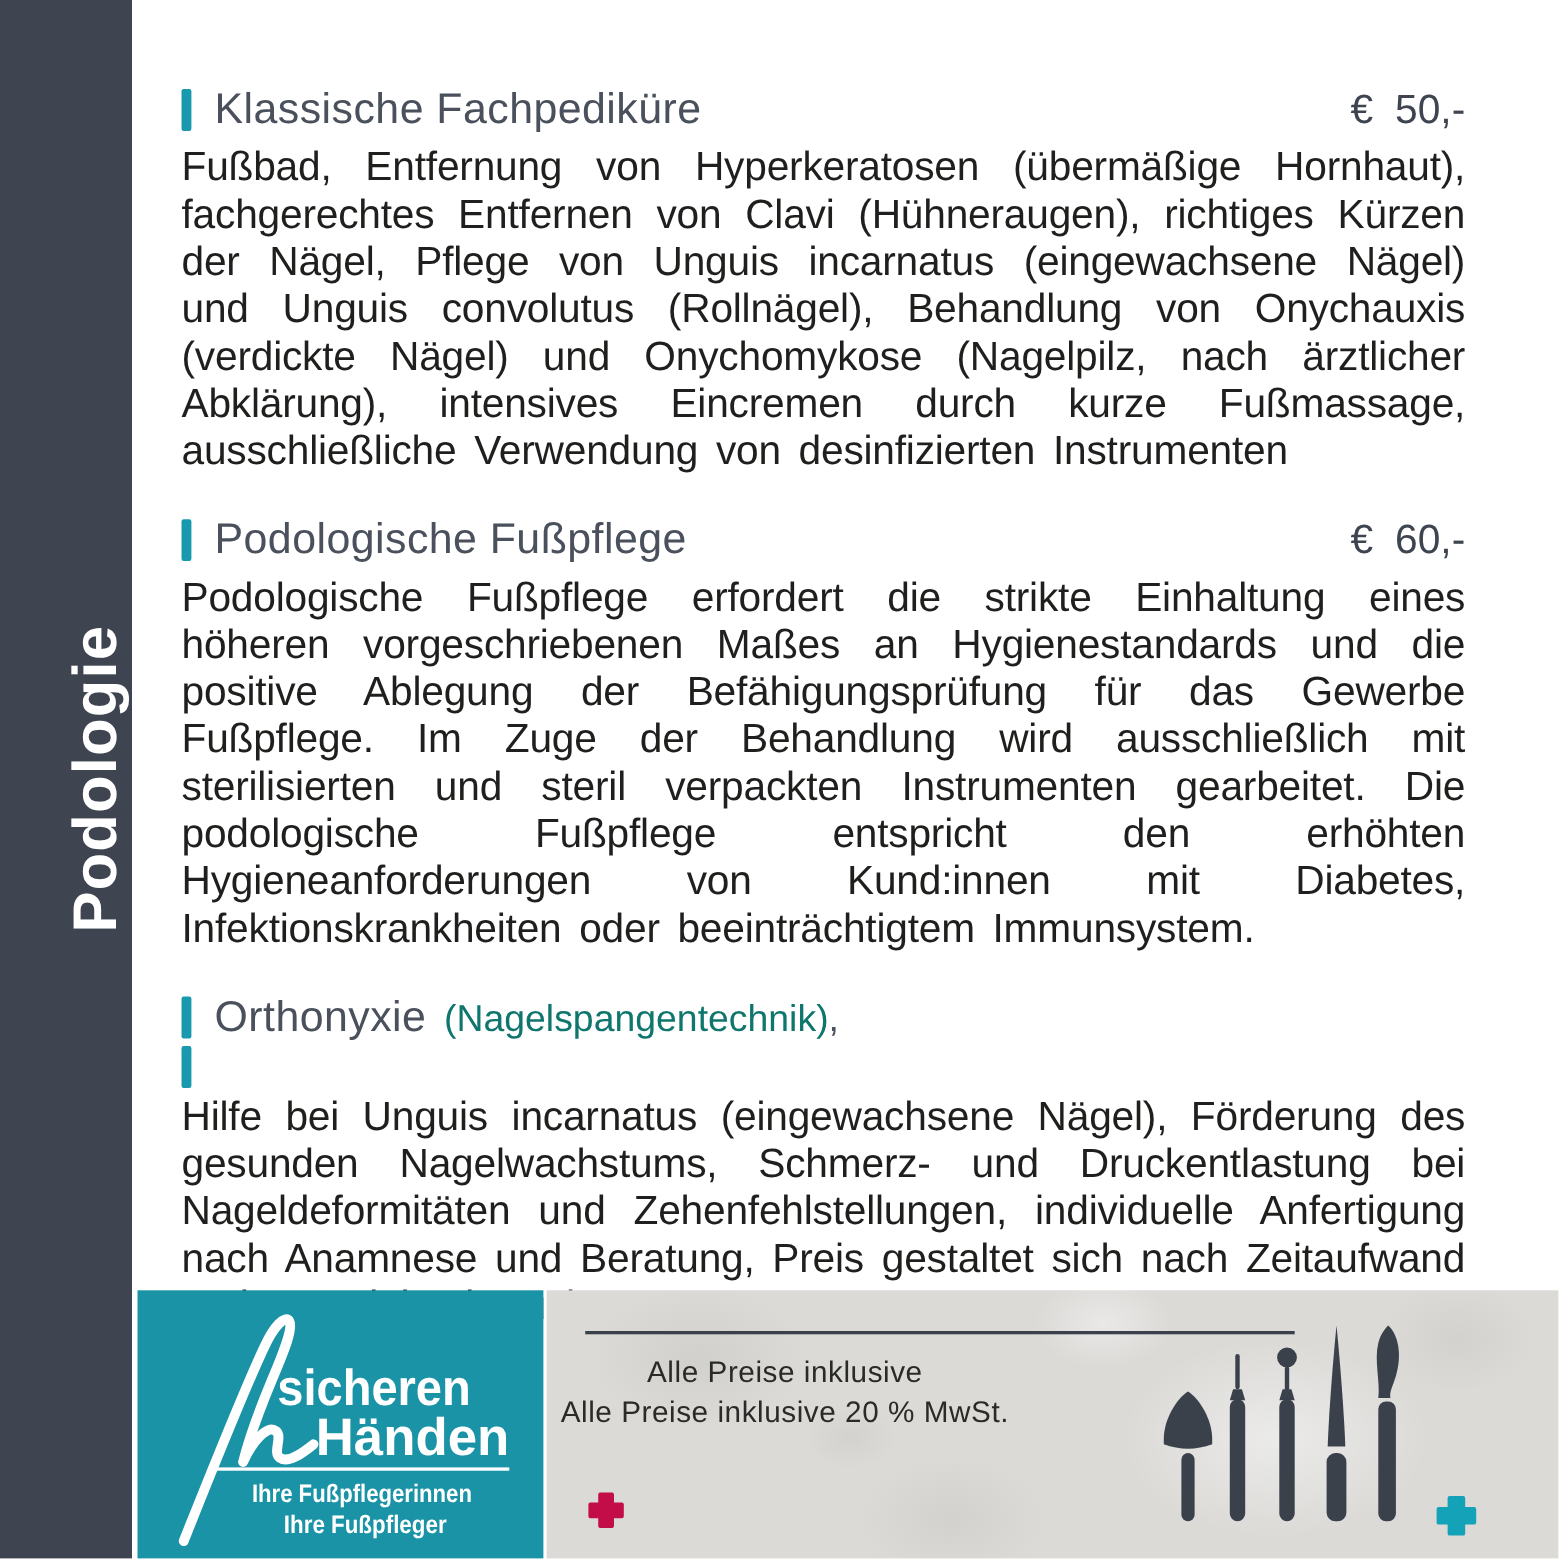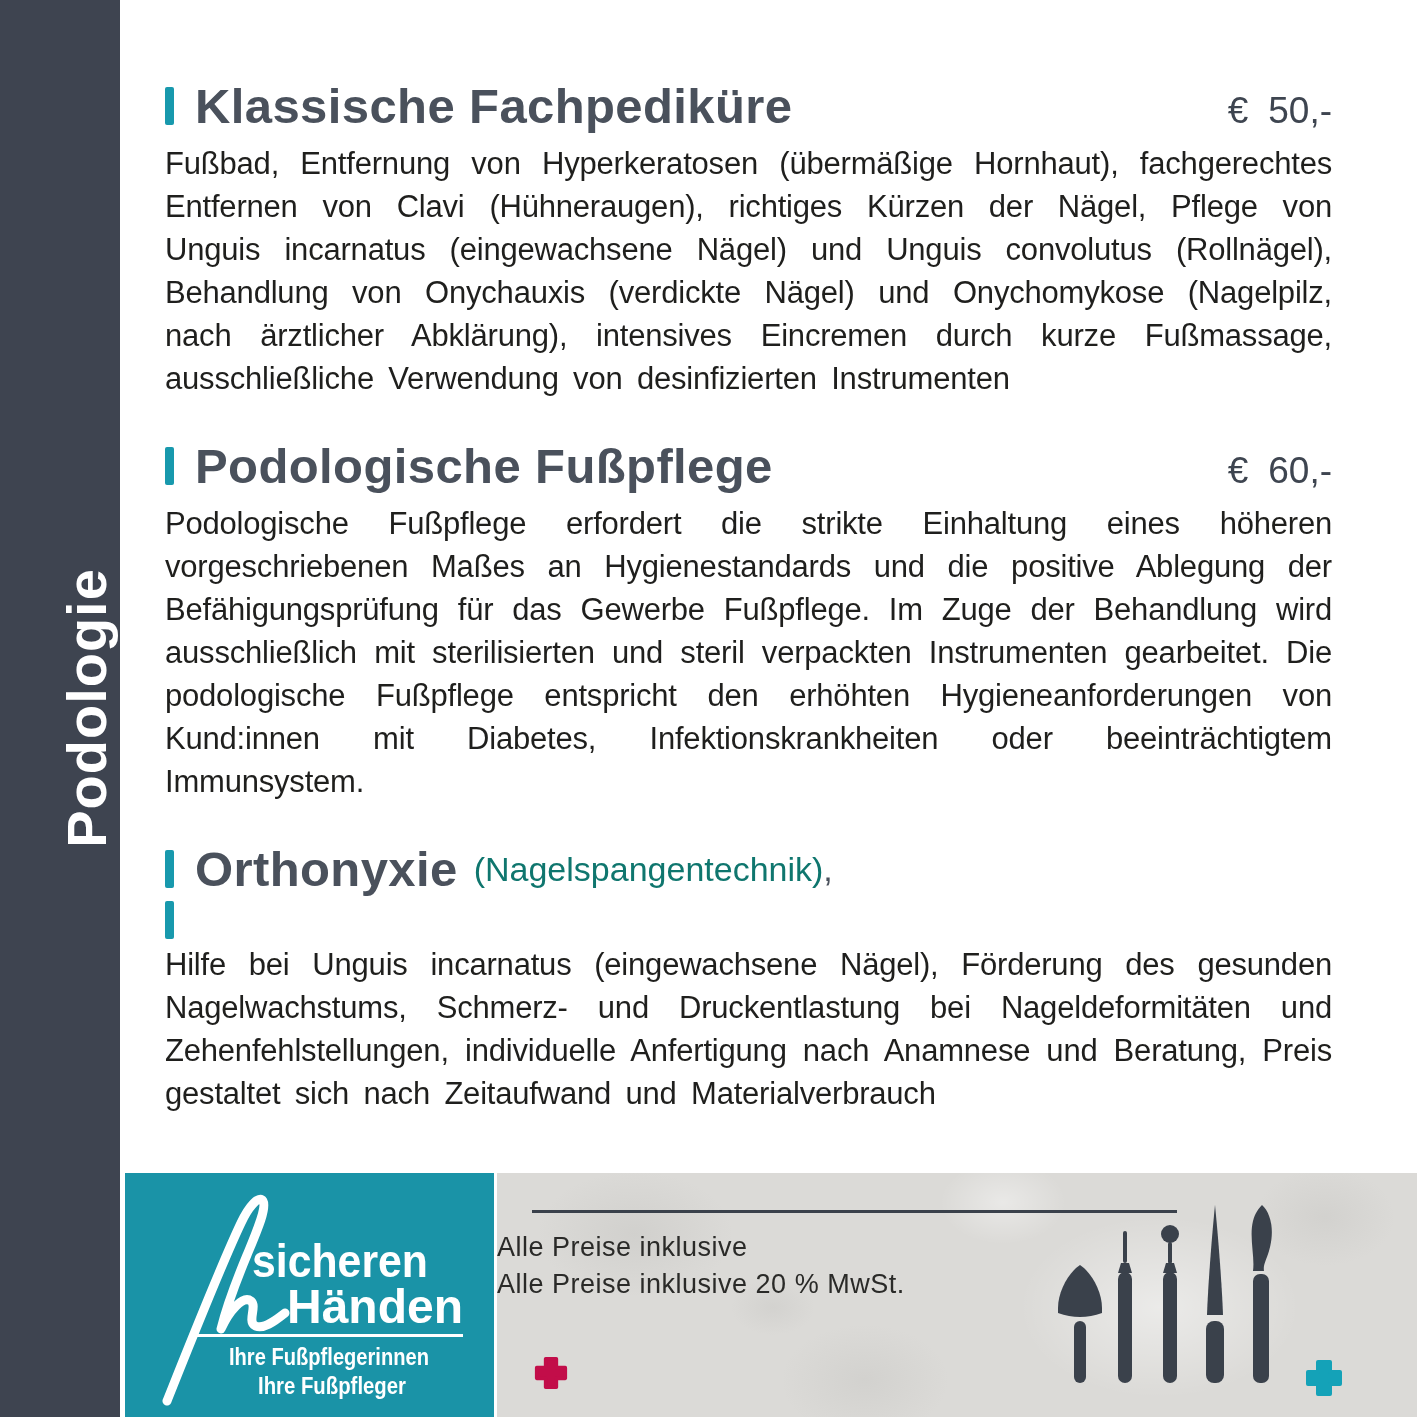--- a/index.html
+++ b/index.html
@@ -15,27 +15,27 @@
     transform:translate(-50%,-50%) rotate(-90deg);
     font-size:56px; font-weight:700; color:#ffffff; letter-spacing:1px; white-space:nowrap;
   }
   
   .content { position:absolute; left:165px; top:78px; width:1167px; }
   .section-head { display:flex; align-items:baseline; margin-bottom:8px; }
   .accent-bar {
     width:9px; height:38px; background:#1899AD; border-radius:2px;
     margin-right:21px; flex:none; align-self:center;
   }
-  .section-title { font-size:49px; font-weight:700; color:#4A515C; letter-spacing:.4px; white-space:nowrap; }
+  .section-title { font-size:39px; font-weight:400; color:#4A515C; letter-spacing:.4px; white-space:nowrap; }
   .price { margin-left:auto; display:flex; gap:20px; font-size:37px; font-weight:400; color:#3E4550; }
   .section-body {
-    font-size:31px; line-height:43px; color:#1F1F1D; text-align:justify;
+    font-size:37px; line-height:43px; color:#1F1F1D; text-align:justify;
     letter-spacing:-.2px; word-spacing:6px; margin-bottom:38px;
   }
-  .subhead-group .section-head { margin-bottom:4px;align-items:center; }
+  .subhead-group .section-head { margin-bottom:4px; }
   .teal-sub { color:#0f766e; font-size:34px; font-weight:400; margin-left:16px; white-space:nowrap; }
   .head-suffix { color:#4A515C; font-size:34px; font-weight:400; }
   .tight { margin-bottom:10px; }
   
   .footer { position:absolute; left:125px; top:1173px; right:0; bottom:0; display:flex; }
   .logo-box { width:369px; flex:none; background:#1A93A7; position:relative; margin-right:3px; }
   .logo-box svg { display:block; width:100%; height:100%; }
   .logo-word { font-family:"Liberation Sans", sans-serif; font-weight:700; fill:#ffffff; }
   .logo-sub  { font-family:"Liberation Sans", sans-serif; font-weight:700; fill:#ffffff; }
   .info-panel {
@@ -44,21 +44,21 @@
     background-image:
       radial-gradient(140px 90px at 15% 25%, rgba(148,148,145,.14), transparent 70%),
       radial-gradient(200px 130px at 72% 55%, rgba(255,255,255,.45), transparent 70%),
       radial-gradient(120px 80px at 40% 85%, rgba(148,148,145,.12), transparent 70%),
       radial-gradient(100px 70px at 90% 18%, rgba(148,148,145,.12), transparent 70%),
       radial-gradient(90px 60px at 55% 12%, rgba(255,255,255,.40), transparent 70%),
       radial-gradient(60px 40px at 30% 55%, rgba(140,140,138,.10), transparent 70%);
   }
   .rule { position:absolute; left:35px; top:37px; width:645px; height:3px; background:#3A414B; }
   .notes {
-    position:absolute; left:0; top:56px; width:433px; text-align:left;
+    position:absolute; left:0; top:56px; width:433px; text-align:center;
     font-size:27px; line-height:37px; color:#2A2A28; letter-spacing:.5px;
   }
   .tools { position:absolute; left:553px; top:30px; width:250px; height:200px; }
   .cross { position:absolute; }
   .cross-red  { left:37px;  top:183px; width:34px; height:34px; }
   .cross-teal { left:808px; top:186px; width:38px; height:38px; }
 </style>
 </head>
 <body>
 

